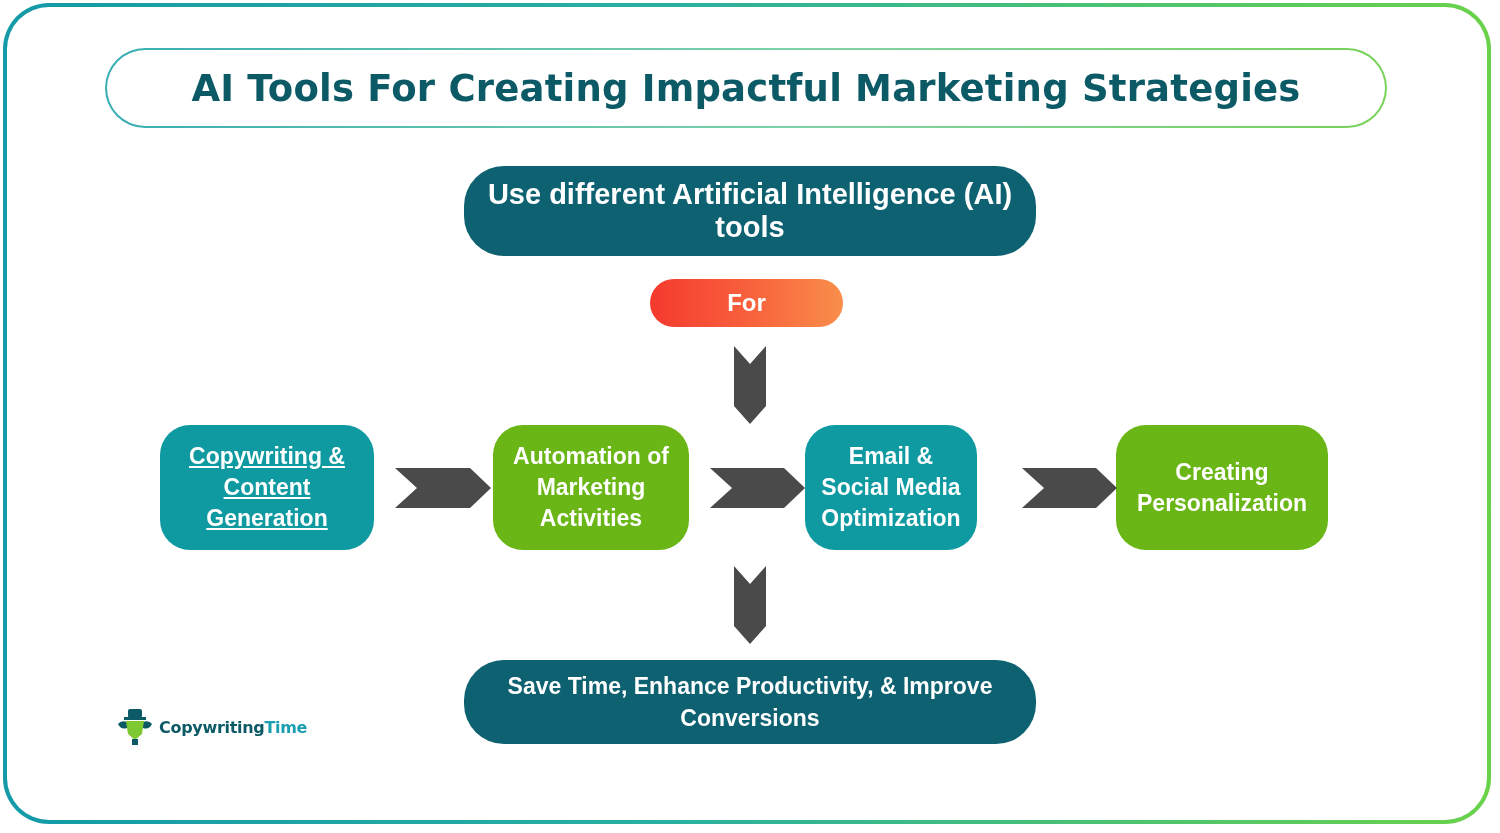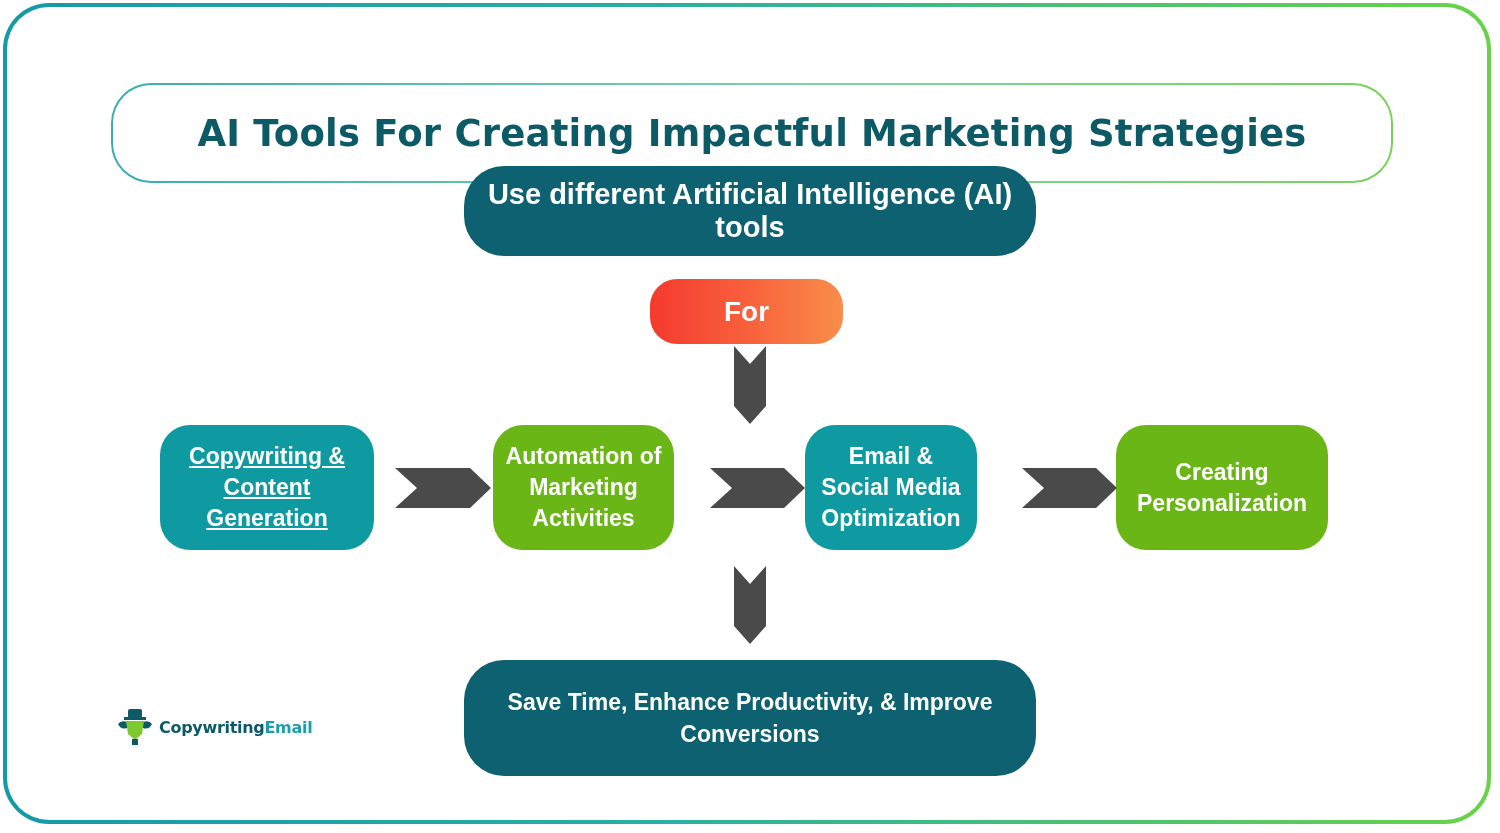--- a/index.html
+++ b/index.html
@@ -10,50 +10,49 @@
   .frame {
     position:absolute; left:3px; top:3px; width:1488px; height:821px;
     border-radius:46px; padding:4px;
     background:linear-gradient(90deg,#149aa8 0%,#2ab0a0 45%,#6ad24a 100%);
     box-sizing:border-box;
   }
   .frame-inner {
     width:100%; height:100%; background:#ffffff; border-radius:42px;
   }
   .title-pill {
-    position:absolute; left:111px; top:48px; width:1282px; height:100px; box-sizing:border-box;
+    position:absolute; left:105px; top:48px; width:1282px; height:80px; box-sizing:border-box;
     border-radius:40px; padding:2px;
     background:linear-gradient(90deg,#39aeb2 0%,#7fd3a8 55%,#78d25a 100%);
-    margin-top:35px;
   }
   .title-pill-inner {
     width:100%; height:100%; border-radius:38px; background:#fff;
     display:flex; align-items:center; justify-content:center;
   }
   .title-text {
     font-family:"DejaVu Sans", sans-serif; font-weight:bold; font-size:37px;
     color:#0d5a67; letter-spacing:0.2px;
   }
   .node {
     position:absolute; display:flex; align-items:center; justify-content:center;
     text-align:center; color:#ffffff; font-weight:bold; box-sizing:border-box;
     font-family:"Liberation Sans", sans-serif;
   }
   .dark { background:#0d6170; }
   .teal { background:#0e9aa0; }
   .green { background:#6ab616; }
   .top-node { left:464px; top:166px; width:572px; height:90px; border-radius:40px; font-size:29px; }
-  .bottom-node { left:464px; top:660px; width:572px; height:116px; border-radius:40px; font-size:23px; line-height:32px; padding:0 20px;}
+  .bottom-node { left:464px; top:660px; width:572px; height:84px; border-radius:40px; font-size:23px; line-height:32px; padding:0 20px;}
   .for-node {
-    left:650px; top:279px; width:193px; height:65px; border-radius:27px; font-size:28px;
+    left:650px; top:279px; width:193px; height:48px; border-radius:27px; font-size:24px;
     background:linear-gradient(90deg,#f43a2e 0%,#f8603c 50%,#f98e4a 100%);
   }
   .step { top:425px; height:125px; border-radius:30px; font-size:23px; line-height:31px; padding:0 10px; }
   .s1 { left:160px; width:214px;text-decoration:underline; }
-  .s2 { left:493px; width:181px; }
+  .s2 { left:493px; width:196px; }
   .s3 { left:805px; width:172px; }
   .s4 { left:1116px; width:212px; }
   .arrow { position:absolute; }
   .logo { position:absolute; left:115px; top:708px; display:flex; align-items:center; gap:4px; }
   .logo-text { font-family:"DejaVu Sans", sans-serif; font-weight:bold; font-size:16px; color:#0d5a67; letter-spacing:-0.3px;}
   .logo-text .mojo { color:#1a9fb0; }
 </style>
 </head>
 <body>
 
@@ -98,14 +97,14 @@
 
 <div class="logo">
   <svg width="40" height="38" viewBox="0 0 40 38">
     <rect x="13" y="1" width="14" height="9" rx="2" fill="#0d5a67"></rect>
     <rect x="9" y="9" width="22" height="3" fill="#0d5a67"></rect>
     <path d="M3,16 Q6,12 12,14 L12,20 Q6,22 3,16 Z" fill="#0d5a67"></path>
     <path d="M37,16 Q34,12 28,14 L28,20 Q34,22 37,16 Z" fill="#0d5a67"></path>
     <path d="M11,13 L29,13 L27,26 L20,32 L13,26 Z" fill="#7ec832"></path>
     <rect x="17" y="31" width="6" height="6" fill="#0d5a67"></rect>
   </svg>
-  <span class="logo-text"><span>Copywriting</span><span class="mojo">Email</span></span>
+  <span class="logo-text"><span>Copywriting</span><span class="mojo">Time</span></span>
 </div>
 
 </body></html>

